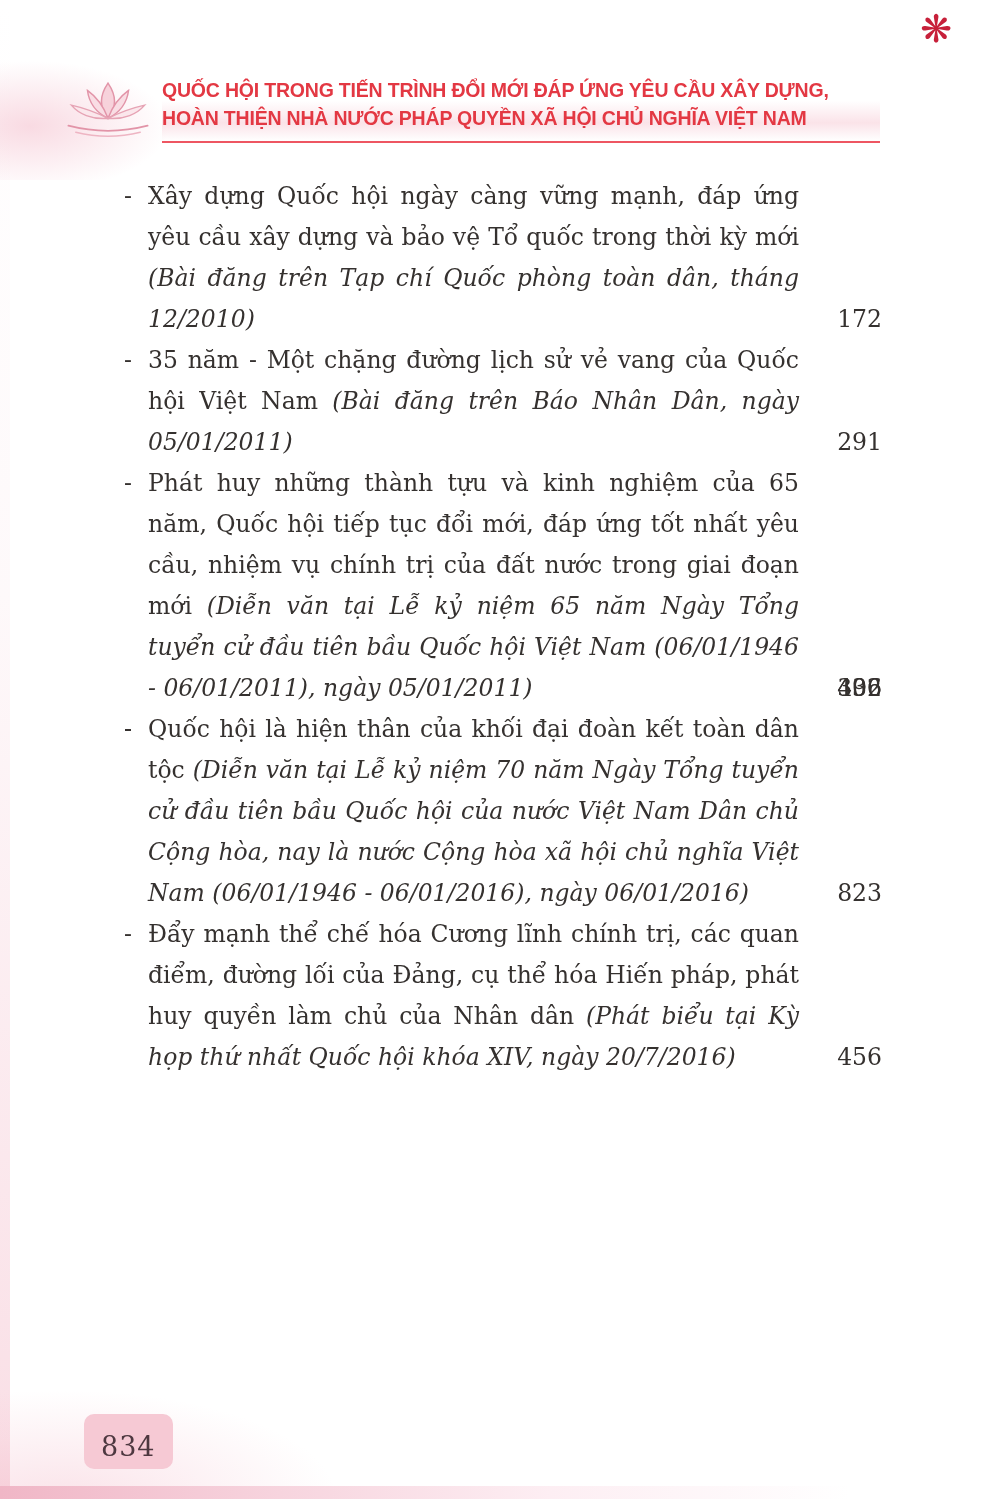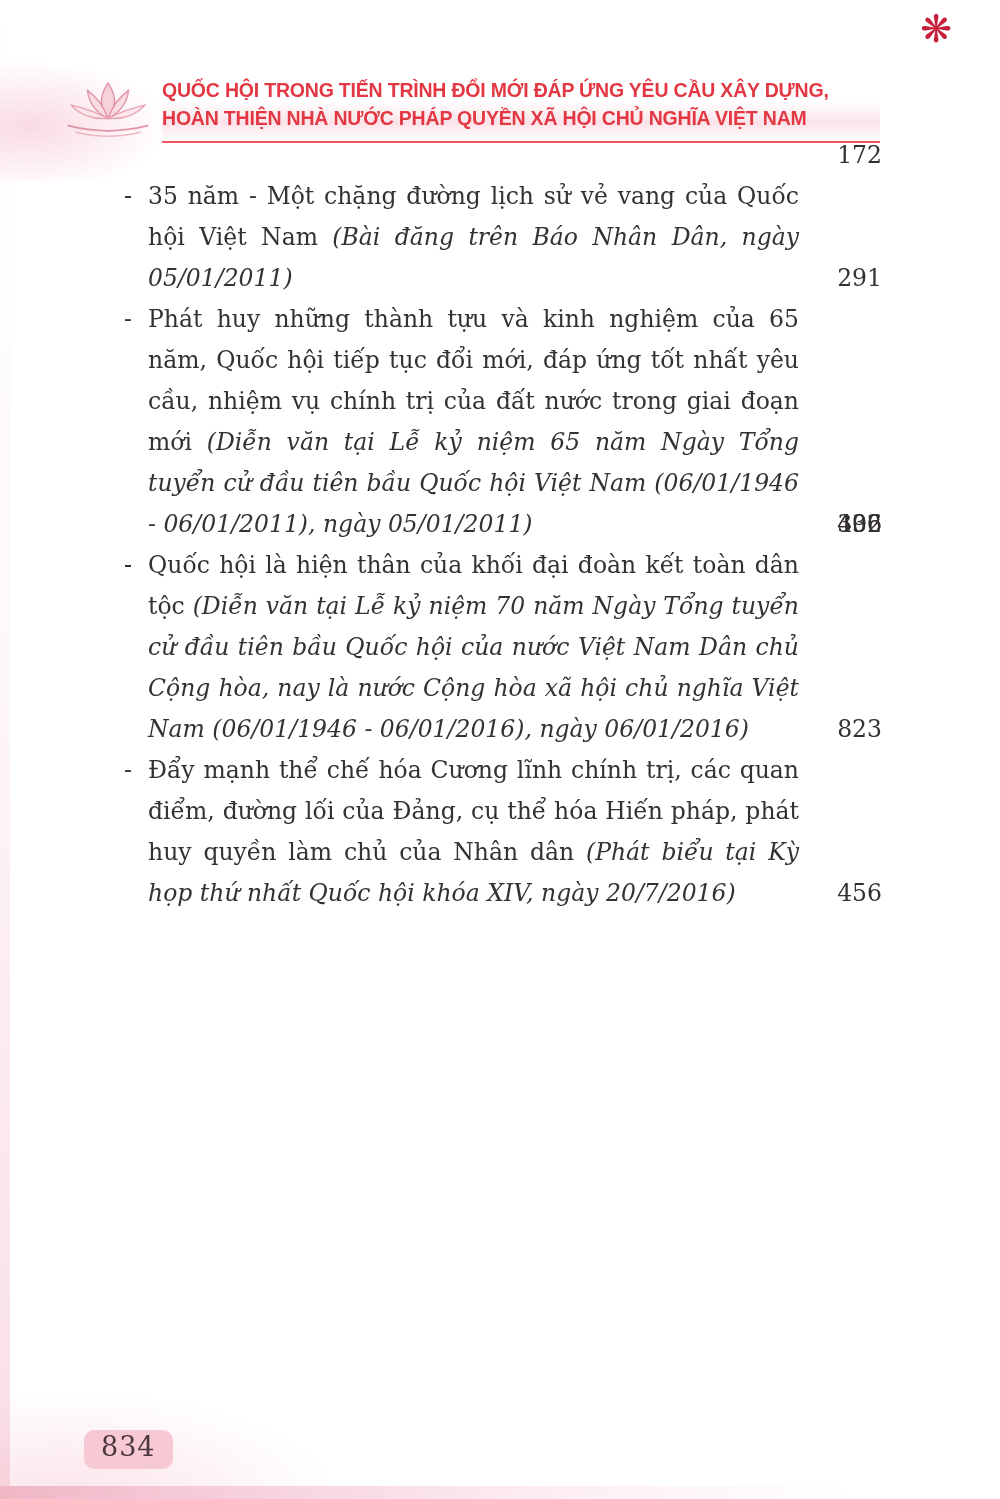--- a/index.html
+++ b/index.html
@@ -84,21 +84,21 @@
   .entry .pagenum{
     position:absolute;right:0;bottom:0;
     line-height:41px;
   }
 
   
   .page-badge{
     position:absolute;left:84px;bottom:30px;
     background:#f6c9d4;
     border-radius:10px;
-    padding:3px 17px 8px 17px;
+    padding:19px 17px 8px 17px;
     font-size:27px;line-height:28px;
     color:#4e3840;
     letter-spacing:1px;
   }
 </style>
 </head>
 <body>
 
 <div class="page">
 
@@ -123,20 +123,21 @@
     </div>
     <div class="header-text">
       <div class="ht-line">QUỐC HỘI TRONG TIẾN TRÌNH ĐỔI MỚI ĐÁP ỨNG YÊU CẦU XÂY DỰNG,</div>
       <div class="ht-line">HOÀN THIỆN NHÀ NƯỚC PHÁP QUYỀN XÃ HỘI CHỦ NGHĨA VIỆT NAM</div>
     </div>
   </header>
 
   <main class="toc">
       <div class="entry">
         <span class="dash">-</span>
+        <div class="entry-text"><span>Xây dựng Quốc hội ngày càng vững mạnh, đáp ứng yêu cầu xây dựng và bảo vệ Tổ quốc trong thời kỳ mới </span><span class="it">(Bài đăng trên Tạp chí Quốc phòng toàn dân, tháng 12/2010)</span></div>
         <span class="pagenum">172</span>
       </div>
       <div class="entry">
         <span class="dash">-</span>
         <div class="entry-text"><span>35 năm - Một chặng đường lịch sử vẻ vang của Quốc hội Việt Nam </span><span class="it">(Bài đăng trên Báo Nhân Dân, ngày 05/01/2011)</span></div>
         <span class="pagenum">291</span>
       </div>
       <div class="entry">
         <span class="dash">-</span>
         <div class="entry-text"><span>Phát huy những thành tựu và kinh nghiệm của 65 năm, Quốc hội tiếp tục đổi mới, đáp ứng tốt nhất yêu cầu, nhiệm vụ chính trị của đất nước trong giai đoạn mới </span><span class="it">(Diễn văn tại Lễ kỷ niệm 65 năm Ngày Tổng tuyển cử đầu tiên bầu Quốc hội Việt Nam (06/01/1946 - 06/01/2011), ngày 05/01/2011)</span></div>

